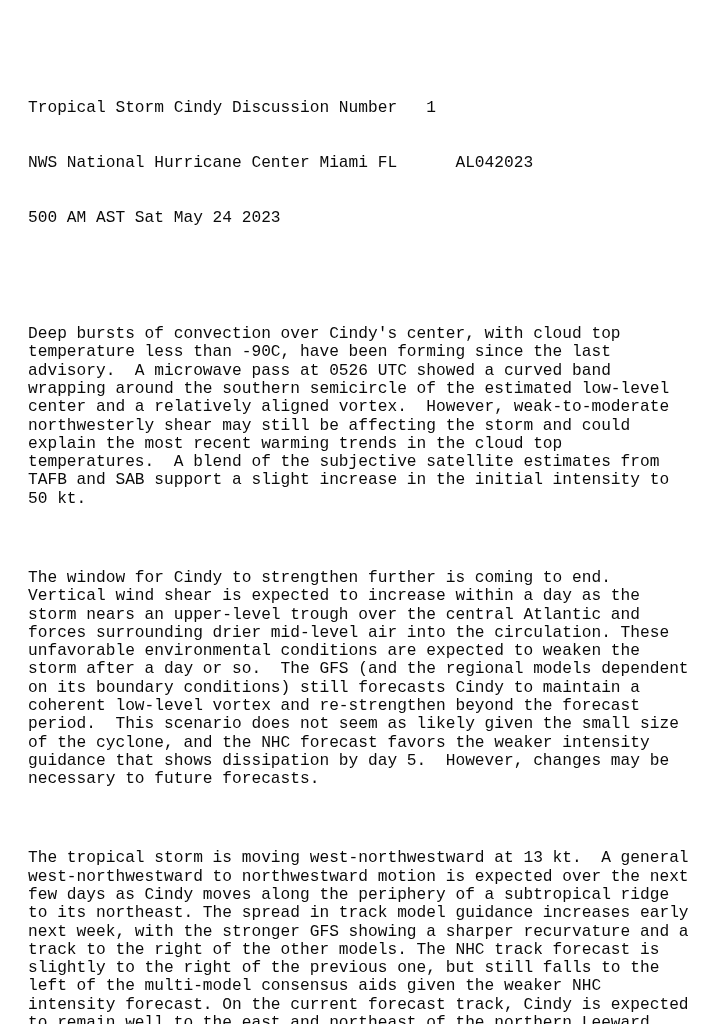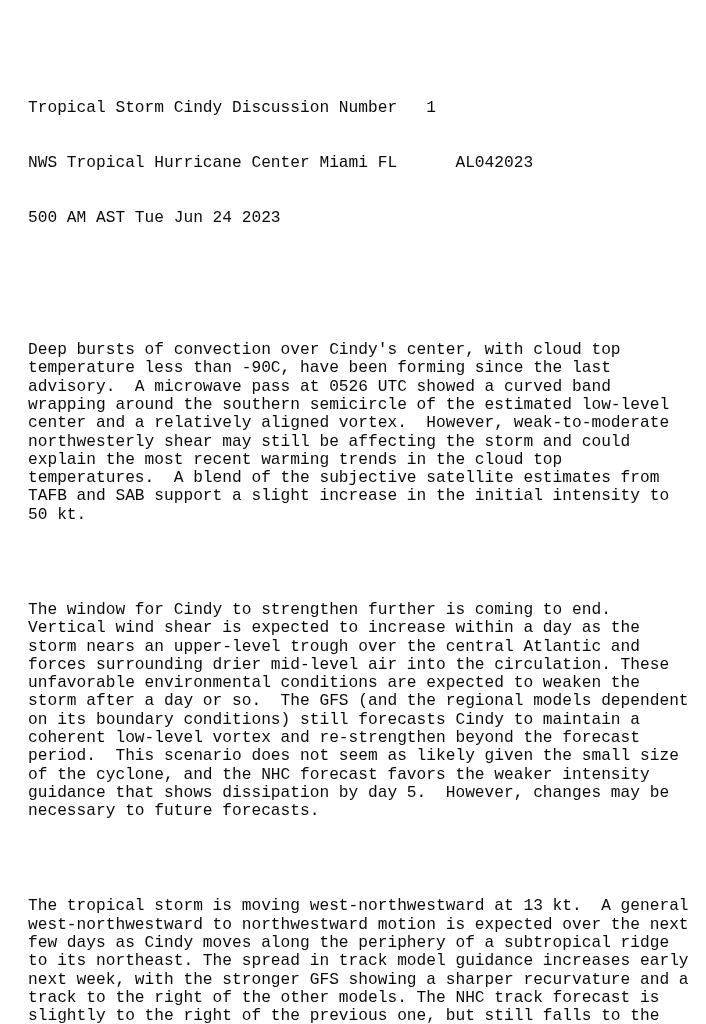--- a/index.html
+++ b/index.html
@@ -15,32 +15,32 @@
   .doc {
     padding: 8px 6px 0 28px;
     font-family: "Liberation Mono", "DejaVu Sans Mono", monospace;
     font-size: 16.2px;
     line-height: 18.3px;
     color: #0a0a0a;
     white-space: pre;
     letter-spacing: 0;
   }
   .block { margin: 0; }
-  .gap1 { margin-top: 22px; }  
+  .gap1 { margin-top: 6px; }  
   .line { white-space: pre; }
 </style>
 </head>
 <body style="background: rgb(255, 255, 255);">
 
 <div class="doc" style="color: rgb(10, 10, 10);">
 
   <div class="block">
     <div class="line">Tropical Storm Cindy Discussion Number   1</div>
-    <div class="line">NWS Tropical Hurricane Center Miami FL      AL042023</div>
-    <div class="line">500 AM AST Tue Jun 24 2023</div>
+    <div class="line">NWS National Hurricane Center Miami FL      AL042023</div>
+    <div class="line">500 AM AST Sat May 24 2023</div>
   </div>
 
   <div class="block gap1 line">Deep bursts of convection over Cindy's center, with cloud top
 temperature less than -90C, have been forming since the last
 advisory.  A microwave pass at 0526 UTC showed a curved band
 wrapping around the southern semicircle of the estimated low-level
 center and a relatively aligned vortex.  However, weak-to-moderate
 northwesterly shear may still be affecting the storm and could
 explain the most recent warming trends in the cloud top
 temperatures.  A blend of the subjective satellite estimates from

